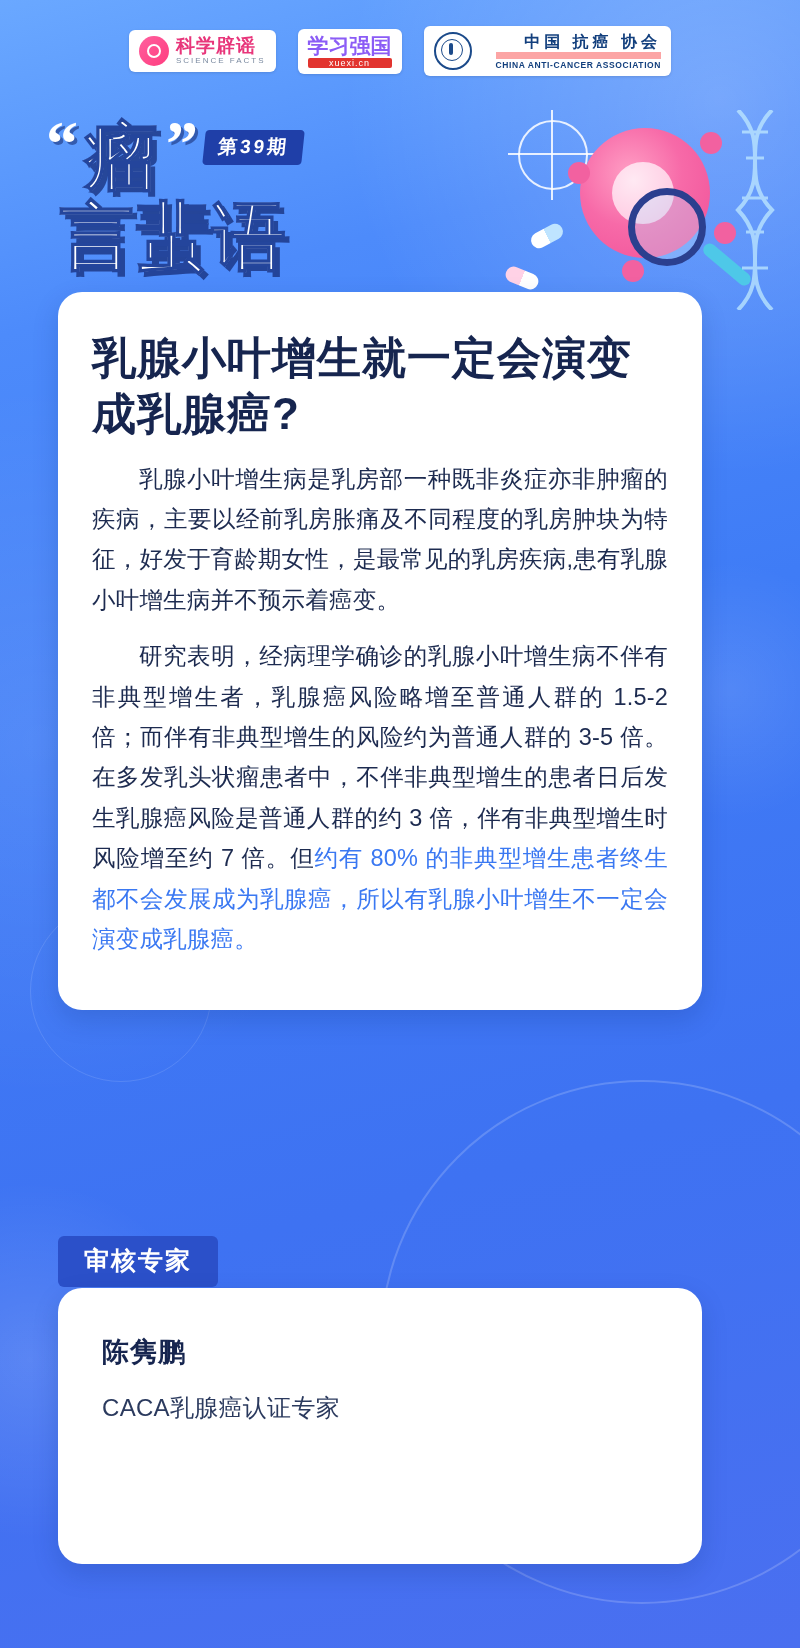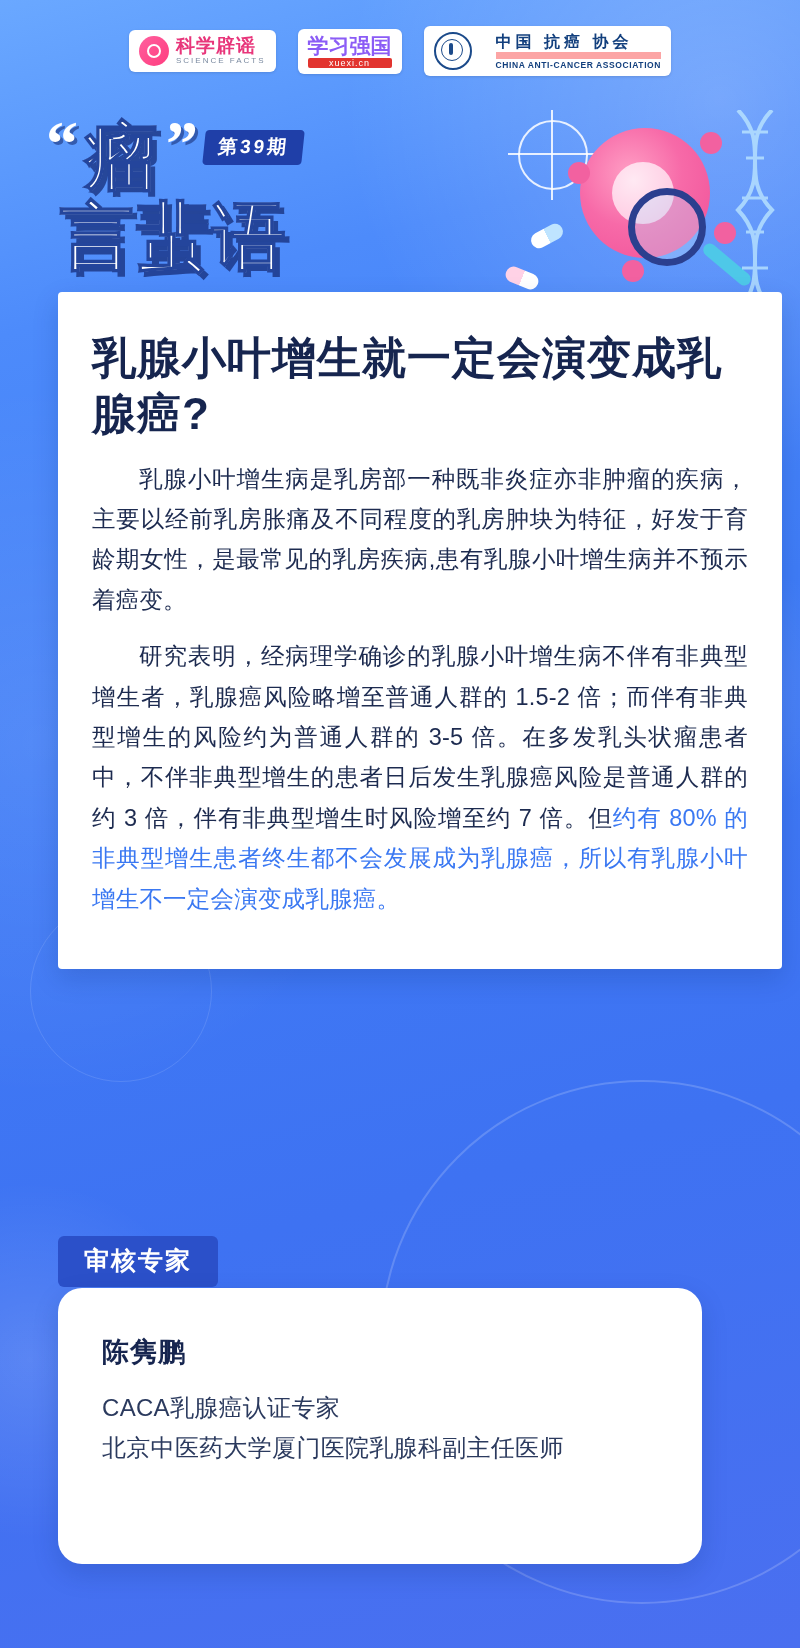--- a/index.html
+++ b/index.html
@@ -98,21 +98,21 @@
   .logo-2 .txt-sub {
     font-size: 9px;
     color: #ffffff;
     background: #e2342f;
     border-radius: 2px;
     text-align: center;
     letter-spacing: 1px;
     margin-top: 2px;
     padding: 0 3px;
   }
-  .logo-3 { gap: 24px; }
+  .logo-3 { gap: 24px; text-align: right; }
   .seal {
     width: 34px; height: 34px;
     border-radius: 50%;
     border: 2px solid #1b4a8a;
     position: relative;
     flex: none;
     background: #ffffff;
   }
   .seal::before {
     content: "";
@@ -268,23 +268,23 @@
     left: 232px; top: 0px;
     width: 46px; height: 200px;
     opacity: 0.75;
   }
 
   
   .main-card {
     position: absolute;
     left: 58px;
     top: 292px;
-    width: 724px;
+    width: 644px;
     background: #ffffff;
-    border-radius: 4px;
+    border-radius: 24px;
     box-shadow: 0 10px 26px rgba(12,40,110,0.18);
     padding: 38px 34px 42px;
     box-sizing: border-box;
   }
   .question {
     font-size: 44px;
     font-weight: bold;
     color: #16254f;
     line-height: 1.28;
     letter-spacing: 1px;
@@ -445,16 +445,15 @@
     </div>
   </div>
 
   <div class="expert-tag-wrap">
     <span class="expert-tag">审核专家</span>
   </div>
 
   <div class="expert-card">
     <div class="expert-name">陈隽鹏</div>
     <div class="expert-line">CACA乳腺癌认证专家</div>
-    <div class="expert-line">北京中医药大学厦门医院乳腺科副主任医师</div>
   </div>
 
 </div>
 
 </body></html>

